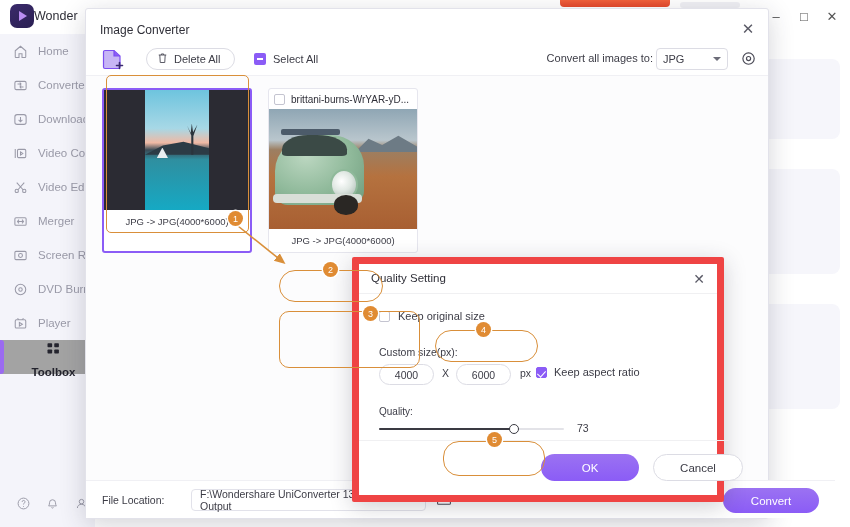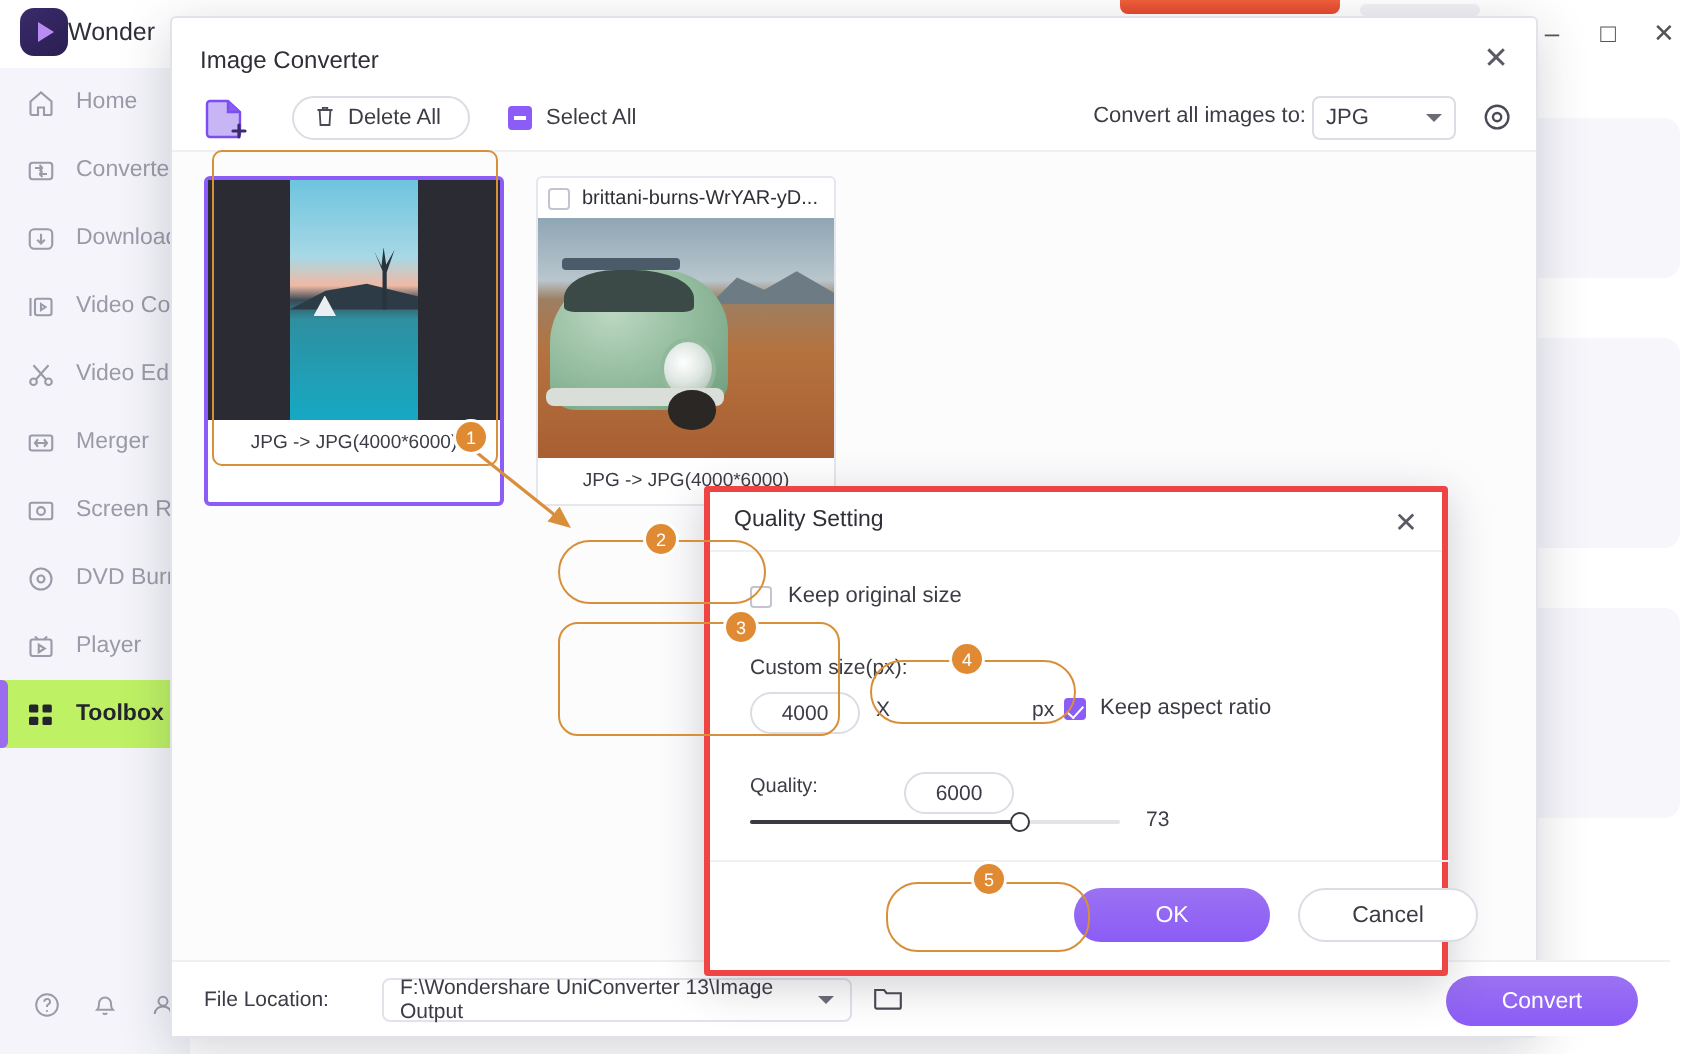--- a/index.html
+++ b/index.html
@@ -54,21 +54,21 @@
     background:#f4f4fa;
   }
   .side-item {
     position:relative; height:34px; display:flex; align-items:center;
     padding-left:12px; gap:9px; color:#9a9aa8; font-size:11.5px;
     white-space:nowrap;
   }
   .side-item .sicon {
     width:17px;height:17px;flex:none;display:flex;align-items:center;justify-content:center;
   }
-  .side-item.active { color:#24242e; font-weight:bold; background:#bef264; }
+  .side-item.active { color:#24242e; font-weight:bold; background:#a3a3a3;flex-direction:column; }
   .side-item.active:before {
     content:""; position:absolute; left:0; top:0; width:4px; height:34px;
     background:#9b6bf0; border-radius:0 3px 3px 0;
   }
   #side-bottom {
     position:absolute; left:0; bottom:6px; width:95px; height:34px;
     display:flex; align-items:center; gap:14px; padding-left:16px;
     color:#9a9aa8;
   }
 
@@ -200,22 +200,22 @@
   }
   .photo-car .tire {
     position:absolute;left:44%;top:72%;width:16%;height:16%;border-radius:50%;background:#2a2724;
   }
   .photo-car .bar {
     position:absolute;left:8%;top:17%;width:40%;height:5%;background:#4c5b6a;border-radius:2px;
   }
 
   
   #quality {
-    position:absolute; left:266px; top:234px; width:372px; height:245px;
-    background:#ffffff; border:3px solid #ef4444; border-radius:2px;
+    position:absolute; left:266px; top:248px; width:372px; height:245px;
+    background:#ffffff; border:7px solid #ef4444; border-radius:2px;
     box-shadow:0 5px 22px rgba(40,40,60,.22);
   }
   #q-head {
     height:30px; border-bottom:1px solid #f0f0f2; position:relative;
   }
   #q-title { position:absolute; left:12px; top:8px; font-size:11.5px; color:#2f2f38; }
   #q-close {
     position:absolute; right:7px; top:4px; width:22px;height:22px;
     display:flex;align-items:center;justify-content:center;color:#5a5a66;font-size:14px;
   }
@@ -230,21 +230,21 @@
     border:solid #fff;border-width:0 1.6px 1.6px 0;transform:rotate(42deg);
   }
   #custom-size-label { position:absolute; left:20px; top:82px; font-size:10.5px; color:#3c3c46; }
   .num-input {
     position:absolute; top:100px; width:55px;height:21px;
     border:1px solid #dcdce4;border-radius:11px;background:#fff;
     display:flex;align-items:center;justify-content:center;font-size:10.5px;color:#3c3c46;
   }
   #w-input { left:20px; }
   #x-sep { position:absolute; left:83px; top:103px; font-size:10.5px; color:#3c3c46; }
-  #h-input { left:97px;margin-top:40px; }
+  #h-input { left:97px; }
   #px-unit { position:absolute; left:161px; top:103px; font-size:10.5px; color:#3c3c46; }
   #keep-ratio {
     position:absolute; left:177px; top:102px;
     display:flex;align-items:center;gap:7px;font-size:11px;color:#3c3c46;
   }
   #quality-label { position:absolute; left:20px; top:142px; font-size:10px; color:#3c3c46; }
   #slider-track {
     position:absolute; left:20px; top:164px; width:185px; height:2px; background:#e3e3e8; border-radius:1px;
   }
   #slider-fill { position:absolute; left:0; top:0; height:2px; background:#3a3a42; border-radius:1px; }

